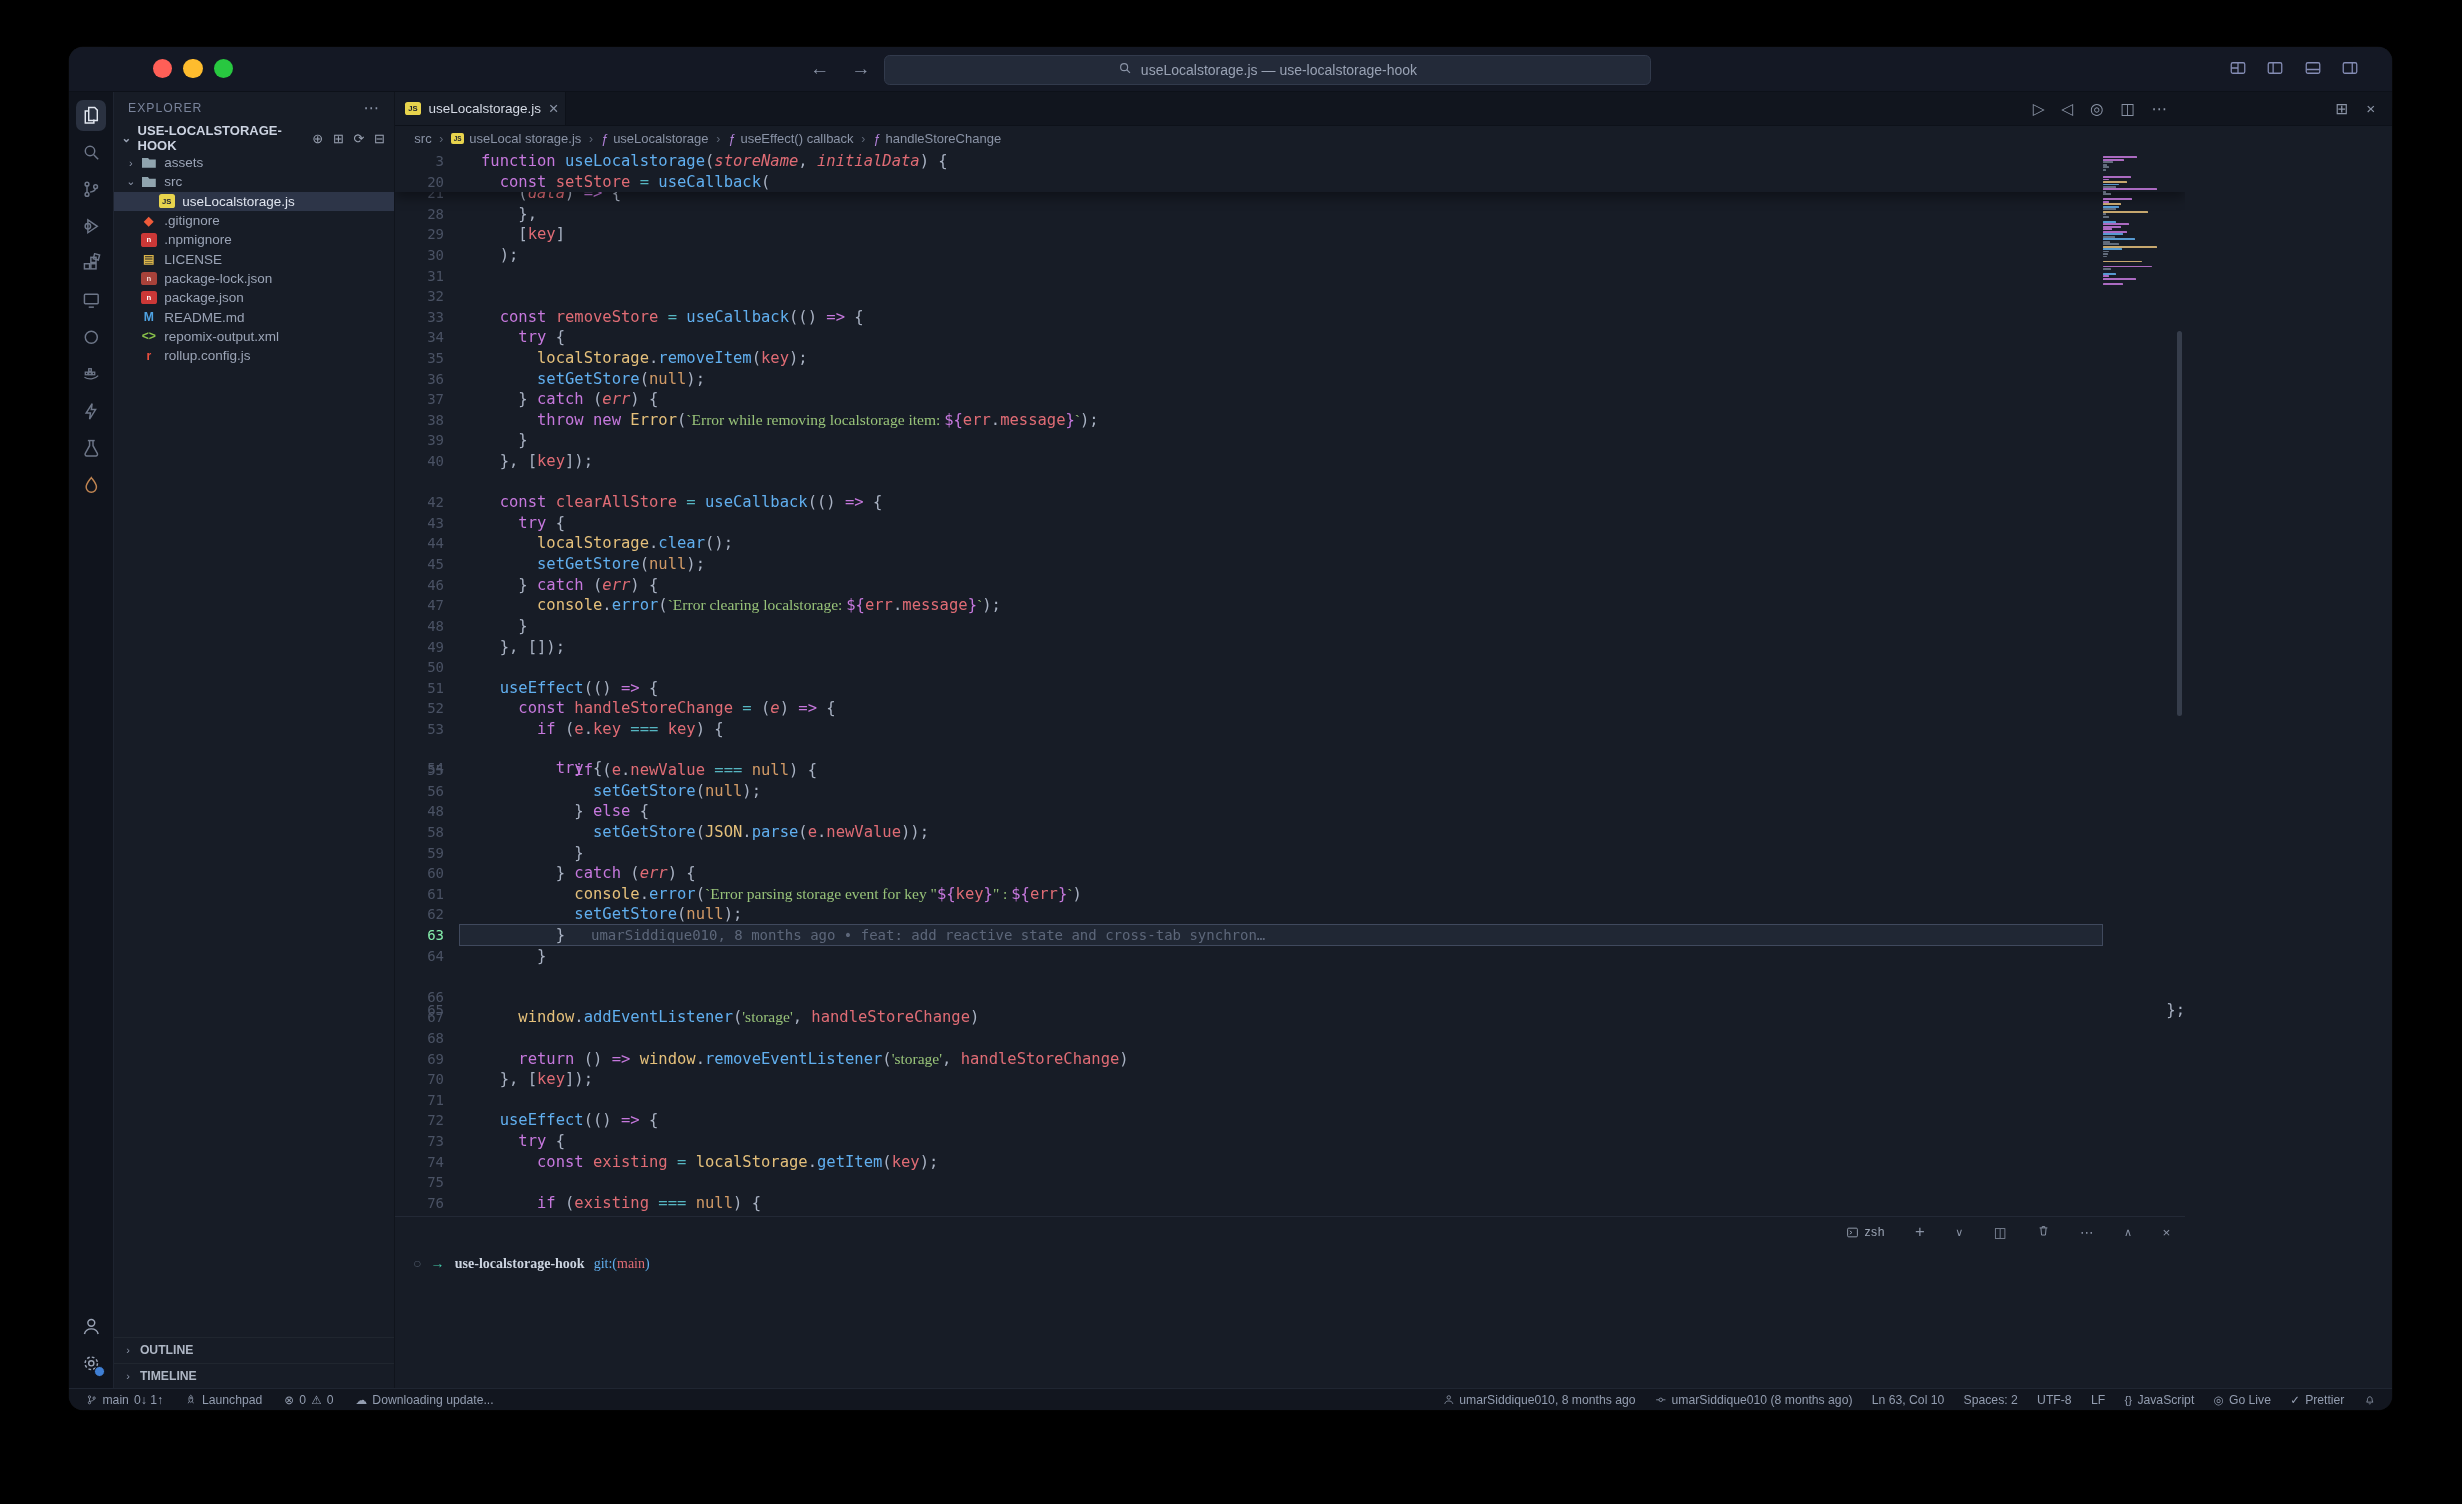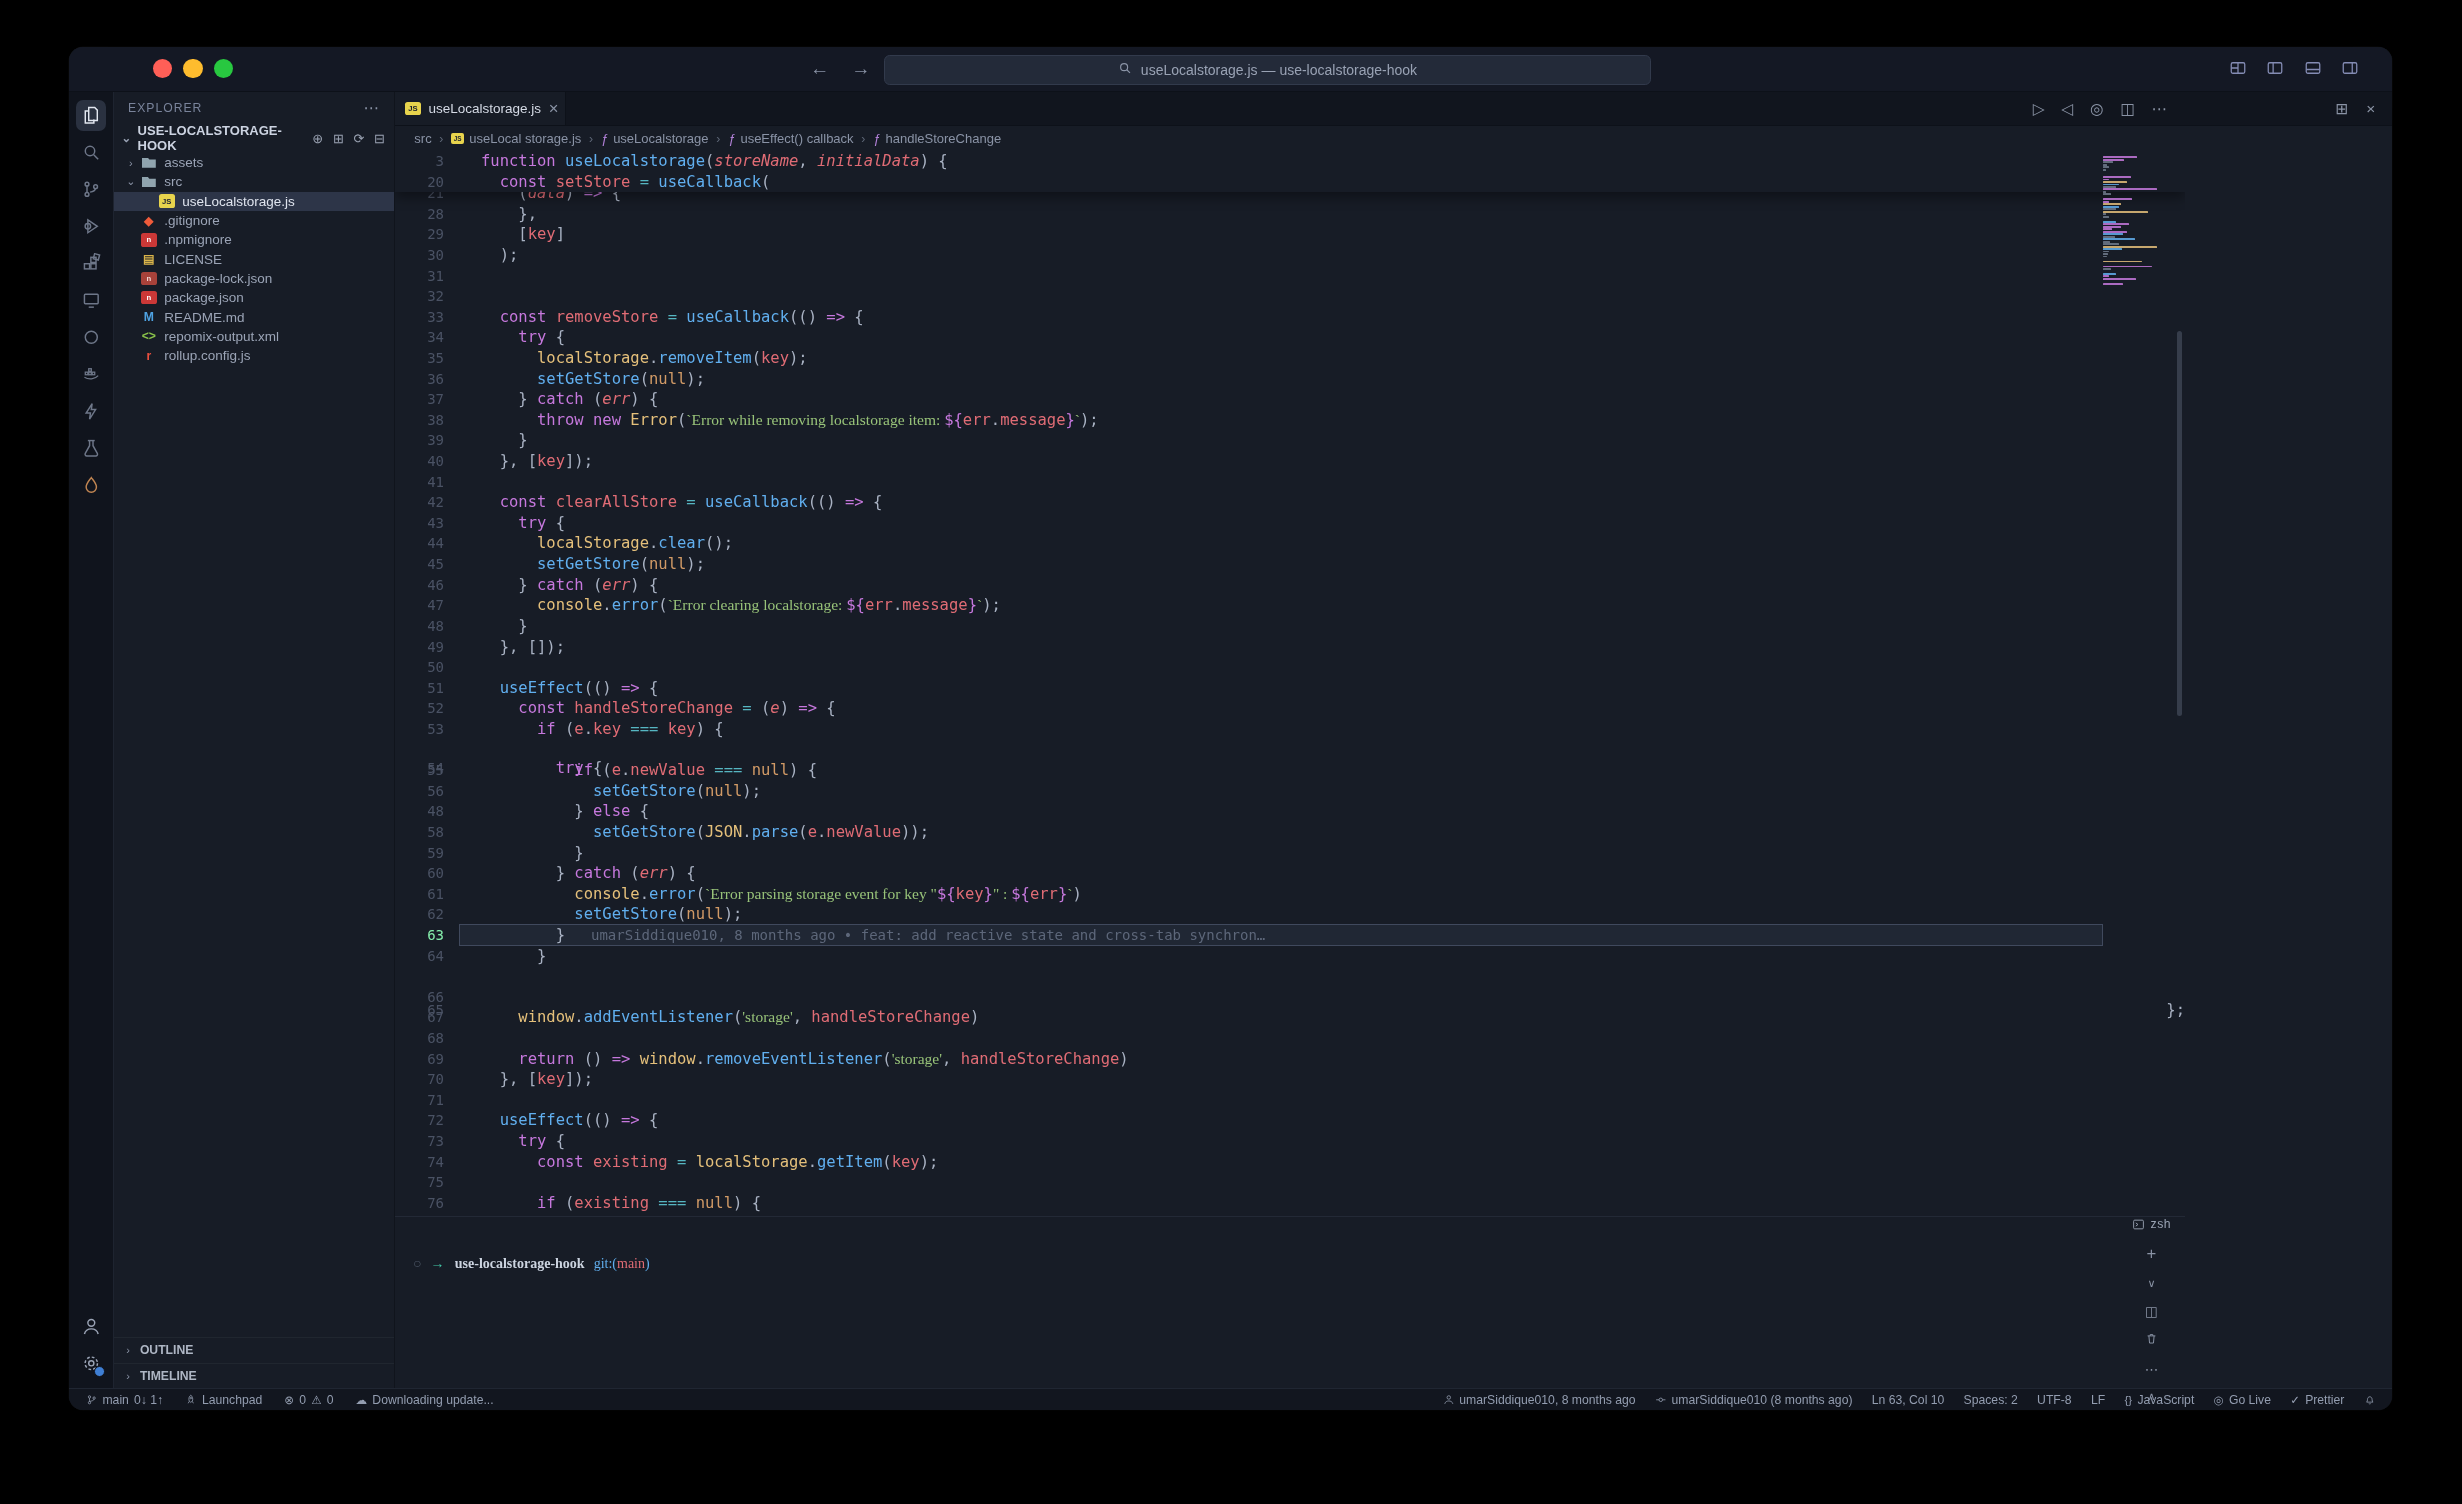--- a/index.html
+++ b/index.html
@@ -76,21 +76,21 @@
   .tk-vi{color:#e06c75;font-style:italic;} .tk-p{color:#a9b2c3;} .tk-s{color:#98c379;font-family:Liberation Serif, serif;}
   .tk-c{color:#e5c07b;} .tk-n{color:#d19a66;} .tk-o{color:#56b6c2;} .tk-ib{color:#c678dd;}
   .minimap{position:absolute;right:23px;top:5.2px;width:59px;z-index:7;}
   .mm-bar{height:1.9px;margin-bottom:0.6px;border-radius:0.6px;opacity:.85;}
   .vscroll{position:absolute;right:2.6px;top:180px;width:5.8px;height:385px;background:rgba(125,138,162,.3);border-radius:3.2px;z-index:8;}
   
   .panel{flex:0 0 171px;border-top:0.6px solid #232936;display:flex;flex-direction:column;background:#171c26;}
   .panel-tabs{flex:0 0 30px;display:flex;align-items:stretch;padding-left:19.3px;gap:24.5px;font-size:12.2px;letter-spacing:0.5px;color:#747e90;position:relative;}
   .ptab{display:flex;align-items:center;}
   .ptab.active{color:#dde2ec;border-bottom:1.3px solid #cdd3df;}
-  .panel-actions{position:absolute;right:14px;top:0;height:30px;display:flex;align-items:center;gap:13px;color:#8a93a5;font-size:13.5px;flex-direction:column;}
+  .panel-actions{position:absolute;right:14px;top:0;height:30px;display:flex;align-items:center;gap:30px;color:#8a93a5;font-size:13.5px;}
   .panel-actions svg{width:13px;height:13px;}
   .zsh-group{display:flex;align-items:center;gap:5.2px;color:#9aa3b3;font-size:12.2px;}
   .term{padding:9px 0 0 18px;font-family:Liberation Serif, serif;font-size:14px;color:#c7d0de;}
   .t-circ{color:#4b5565;margin-right:9px;}
   .t-arrow{color:#43c9a8;font-weight:bold;margin-right:10.3px;}
   .t-cwd{color:#ccd4e0;font-weight:bold;margin-right:9px;}
   .t-git{color:#61afef;} .t-branch{color:#e06c75;}
   
   .statusbar{flex:0 0 21px;background:#12161f;border-top:0.6px solid #202632;display:flex;align-items:center;font-size:12.2px;color:#939db0;padding:0 16.7px;}
   .sb-left{display:flex;gap:22px;align-items:center;}
@@ -399,21 +399,20 @@
                   <div class="line" style="top: 115px;"><span class="num">31</span><span class="codetext"></span></div>
                   <div class="line" style="top: 135px;"><span class="num">32</span><span class="codetext"></span></div>
                   <div class="line" style="top: 156px;"><span class="num">33</span><span class="codetext"><span class="tk-p">  </span><span class="tk-k">const </span><span class="tk-v">removeStore</span><span class="tk-o"> = </span><span class="tk-f">useCallback</span><span class="tk-p">(() </span><span class="tk-k">=&gt;</span><span class="tk-p"> {</span></span></div>
                   <div class="line" style="top: 176px;"><span class="num">34</span><span class="codetext"><span class="tk-p">    </span><span class="tk-k">try</span><span class="tk-p"> {</span></span></div>
                   <div class="line" style="top: 197px;"><span class="num">35</span><span class="codetext"><span class="tk-p">      </span><span class="tk-c">localStorage</span><span class="tk-p">.</span><span class="tk-f">removeItem</span><span class="tk-p">(</span><span class="tk-v">key</span><span class="tk-p">);</span></span></div>
                   <div class="line" style="top: 218px;"><span class="num">36</span><span class="codetext"><span class="tk-p">      </span><span class="tk-f">setGetStore</span><span class="tk-p">(</span><span class="tk-n">null</span><span class="tk-p">);</span></span></div>
                   <div class="line" style="top: 238px;"><span class="num">37</span><span class="codetext"><span class="tk-p">    } </span><span class="tk-k">catch</span><span class="tk-p"> (</span><span class="tk-vi">err</span><span class="tk-p">) {</span></span></div>
                   <div class="line" style="top: 259px;"><span class="num">38</span><span class="codetext"><span class="tk-p">      </span><span class="tk-k">throw new </span><span class="tk-c">Error</span><span class="tk-p">(</span><span class="tk-s">`Error while removing localstorage item: </span><span class="tk-ib">${</span><span class="tk-v">err</span><span class="tk-p">.</span><span class="tk-v">message</span><span class="tk-ib">}</span><span class="tk-s">`</span><span class="tk-p">);</span></span></div>
                   <div class="line" style="top: 279px;"><span class="num">39</span><span class="codetext"><span class="tk-p">    }</span></span></div>
                   <div class="line" style="top: 300px;"><span class="num">40</span><span class="codetext"><span class="tk-p">  }, [</span><span class="tk-v">key</span><span class="tk-p">]);</span></span></div>
-                  <div class="line" style="top: 321px;"><span class="num">41</span><span class="codetext"></span></div>
                   <div class="line" style="top: 341px;"><span class="num">42</span><span class="codetext"><span class="tk-p">  </span><span class="tk-k">const </span><span class="tk-v">clearAllStore</span><span class="tk-o"> = </span><span class="tk-f">useCallback</span><span class="tk-p">(() </span><span class="tk-k">=&gt;</span><span class="tk-p"> {</span></span></div>
                   <div class="line" style="top: 362px;"><span class="num">43</span><span class="codetext"><span class="tk-p">    </span><span class="tk-k">try</span><span class="tk-p"> {</span></span></div>
                   <div class="line" style="top: 382px;"><span class="num">44</span><span class="codetext"><span class="tk-p">      </span><span class="tk-c">localStorage</span><span class="tk-p">.</span><span class="tk-f">clear</span><span class="tk-p">();</span></span></div>
                   <div class="line" style="top: 403px;"><span class="num">45</span><span class="codetext"><span class="tk-p">      </span><span class="tk-f">setGetStore</span><span class="tk-p">(</span><span class="tk-n">null</span><span class="tk-p">);</span></span></div>
                   <div class="line" style="top: 424px;"><span class="num">46</span><span class="codetext"><span class="tk-p">    } </span><span class="tk-k">catch</span><span class="tk-p"> (</span><span class="tk-vi">err</span><span class="tk-p">) {</span></span></div>
                   <div class="line" style="top: 444px;"><span class="num">47</span><span class="codetext"><span class="tk-p">      </span><span class="tk-c">console</span><span class="tk-p">.</span><span class="tk-f">error</span><span class="tk-p">(</span><span class="tk-s">`Error clearing localstorage: </span><span class="tk-ib">${</span><span class="tk-v">err</span><span class="tk-p">.</span><span class="tk-v">message</span><span class="tk-ib">}</span><span class="tk-s">`</span><span class="tk-p">);</span></span></div>
                   <div class="line" style="top: 465px;"><span class="num">48</span><span class="codetext"><span class="tk-p">    }</span></span></div>
                   <div class="line" style="top: 486px;"><span class="num">49</span><span class="codetext"><span class="tk-p">  }, []);</span></span></div>
                   <div class="line" style="top: 506px;"><span class="num">50</span><span class="codetext"></span></div>
                   <div class="line" style="top: 527px;"><span class="num">51</span><span class="codetext"><span class="tk-p">  </span><span class="tk-f">useEffect</span><span class="tk-p">(() </span><span class="tk-k">=&gt;</span><span class="tk-p"> {</span></span></div>

